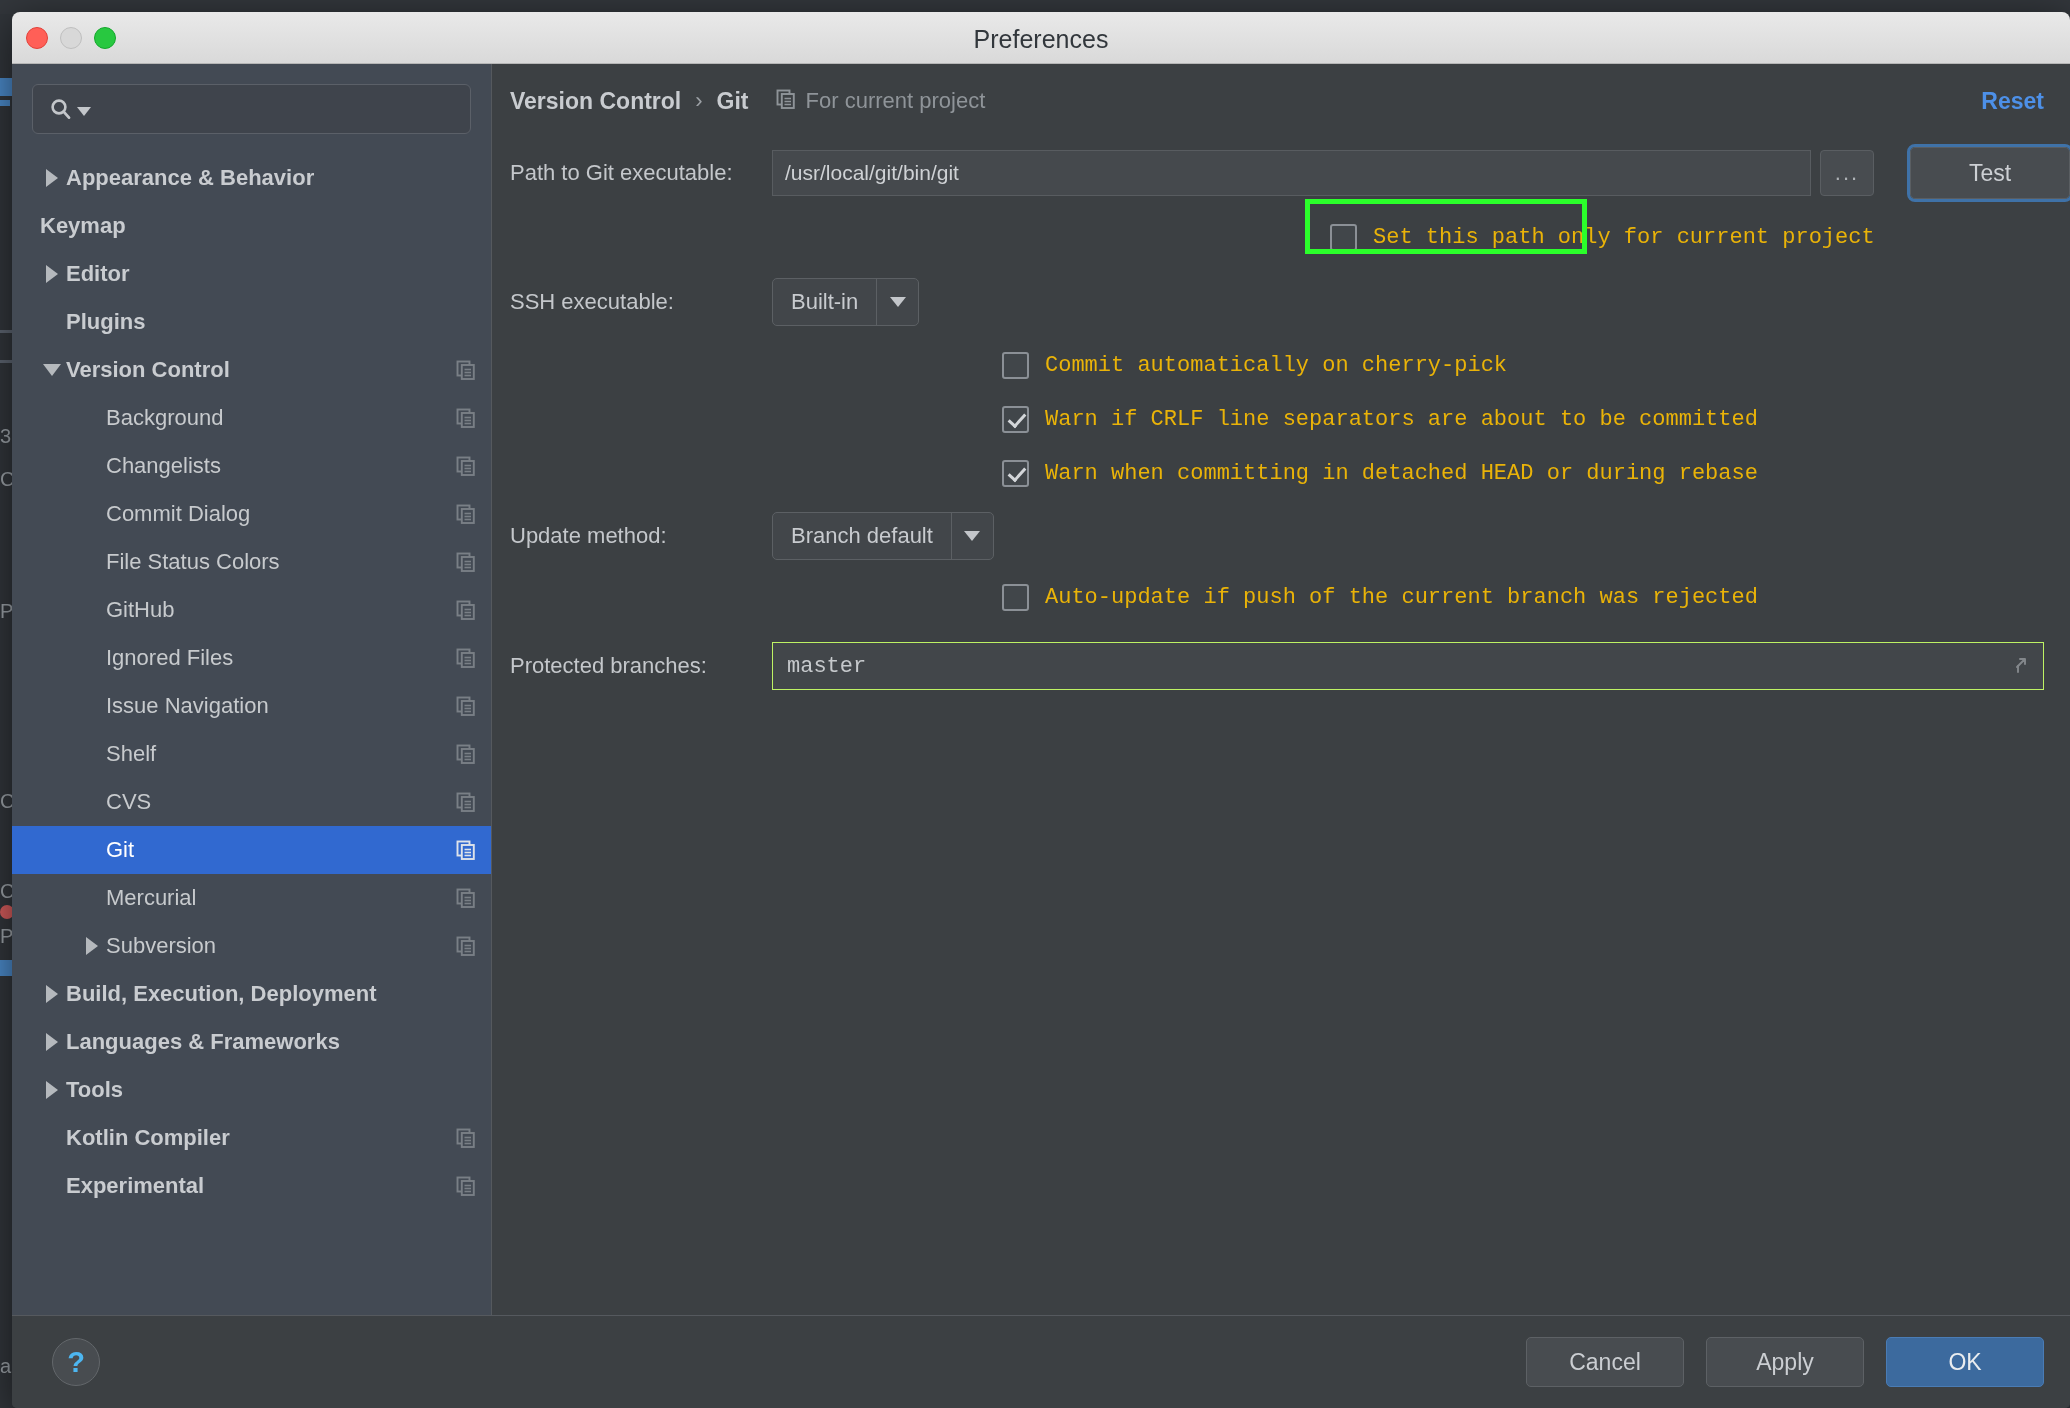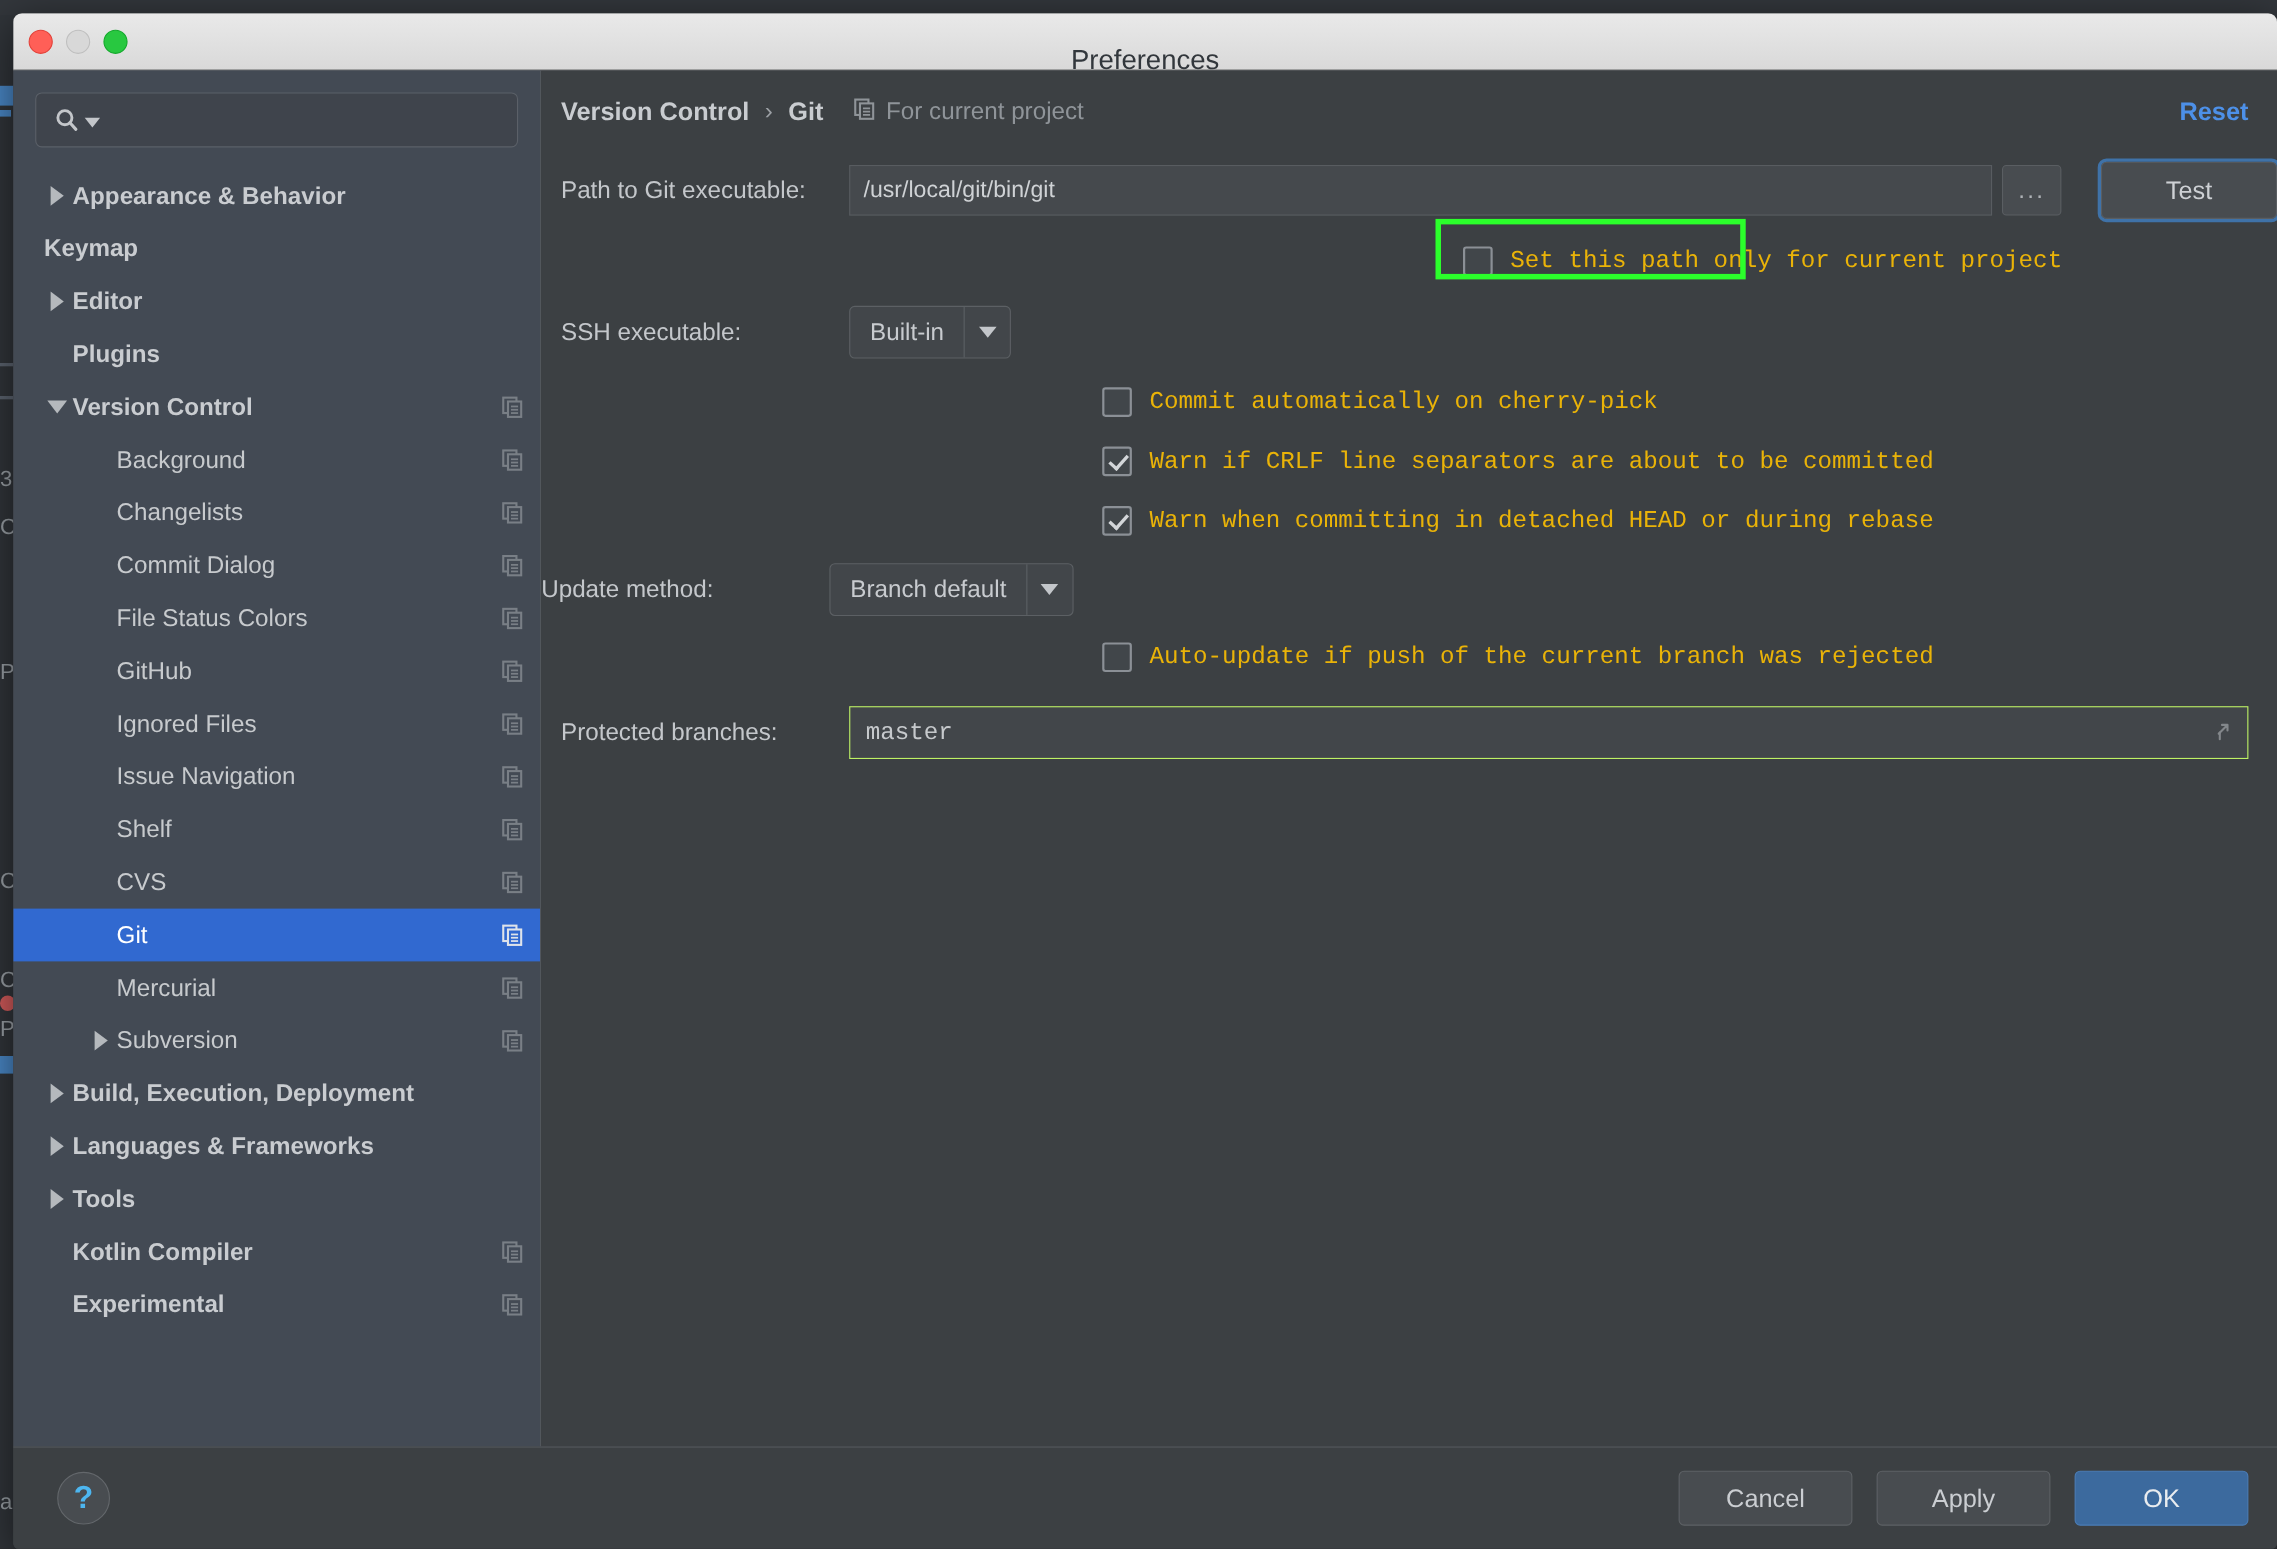--- a/index.html
+++ b/index.html
@@ -63,21 +63,20 @@
   .light.close  { background:#ff5f57; border:1px solid #e24139; }
   .light.min    { background:#d8d8d8; border:1px solid #bfbfbf; }
   .light.max    { background:#28c840; border:1px solid #14a82c; }
   .title-text {
     position: absolute;
     left: 0; right: 0; top: 13px;
     text-align: center;
     font-size: 25px;
     color: #32373c;
     font-family: "Liberation Sans", sans-serif;
-    margin-top: 16px;
   }
 
   
   .body-split {
     position: absolute;
     left: 0; right: 0;
     top: 52px;
     bottom: 93px;
     display: flex;
   }
@@ -739,21 +738,21 @@
         <div class="cb-row" style="padding-left:510px;text-align:right;">
           <div class="cb checked" id="cb-crlf"></div>
           <div class="cb-text">Warn if CRLF line separators are about to be committed</div>
         </div>
 
         <div class="cb-row" style="padding-left:510px;">
           <div class="cb checked" id="cb-detached"></div>
           <div class="cb-text">Warn when committing in detached HEAD or during rebase</div>
         </div>
 
-        <div class="row" style="height:64px;margin-top:4px;">
+        <div class="row" style="height:64px;margin-top:4px;padding-left:18px;">
           <div class="lbl-col" style="width:262px;">Update method:</div>
           <div class="combo">
             <span class="combo-val">Branch default</span>
             <span class="combo-arrow">
                 <i></i>
               </span>
           </div>
         </div>
 
         <div class="cb-row" style="padding-left:510px;margin-top:2px;">

